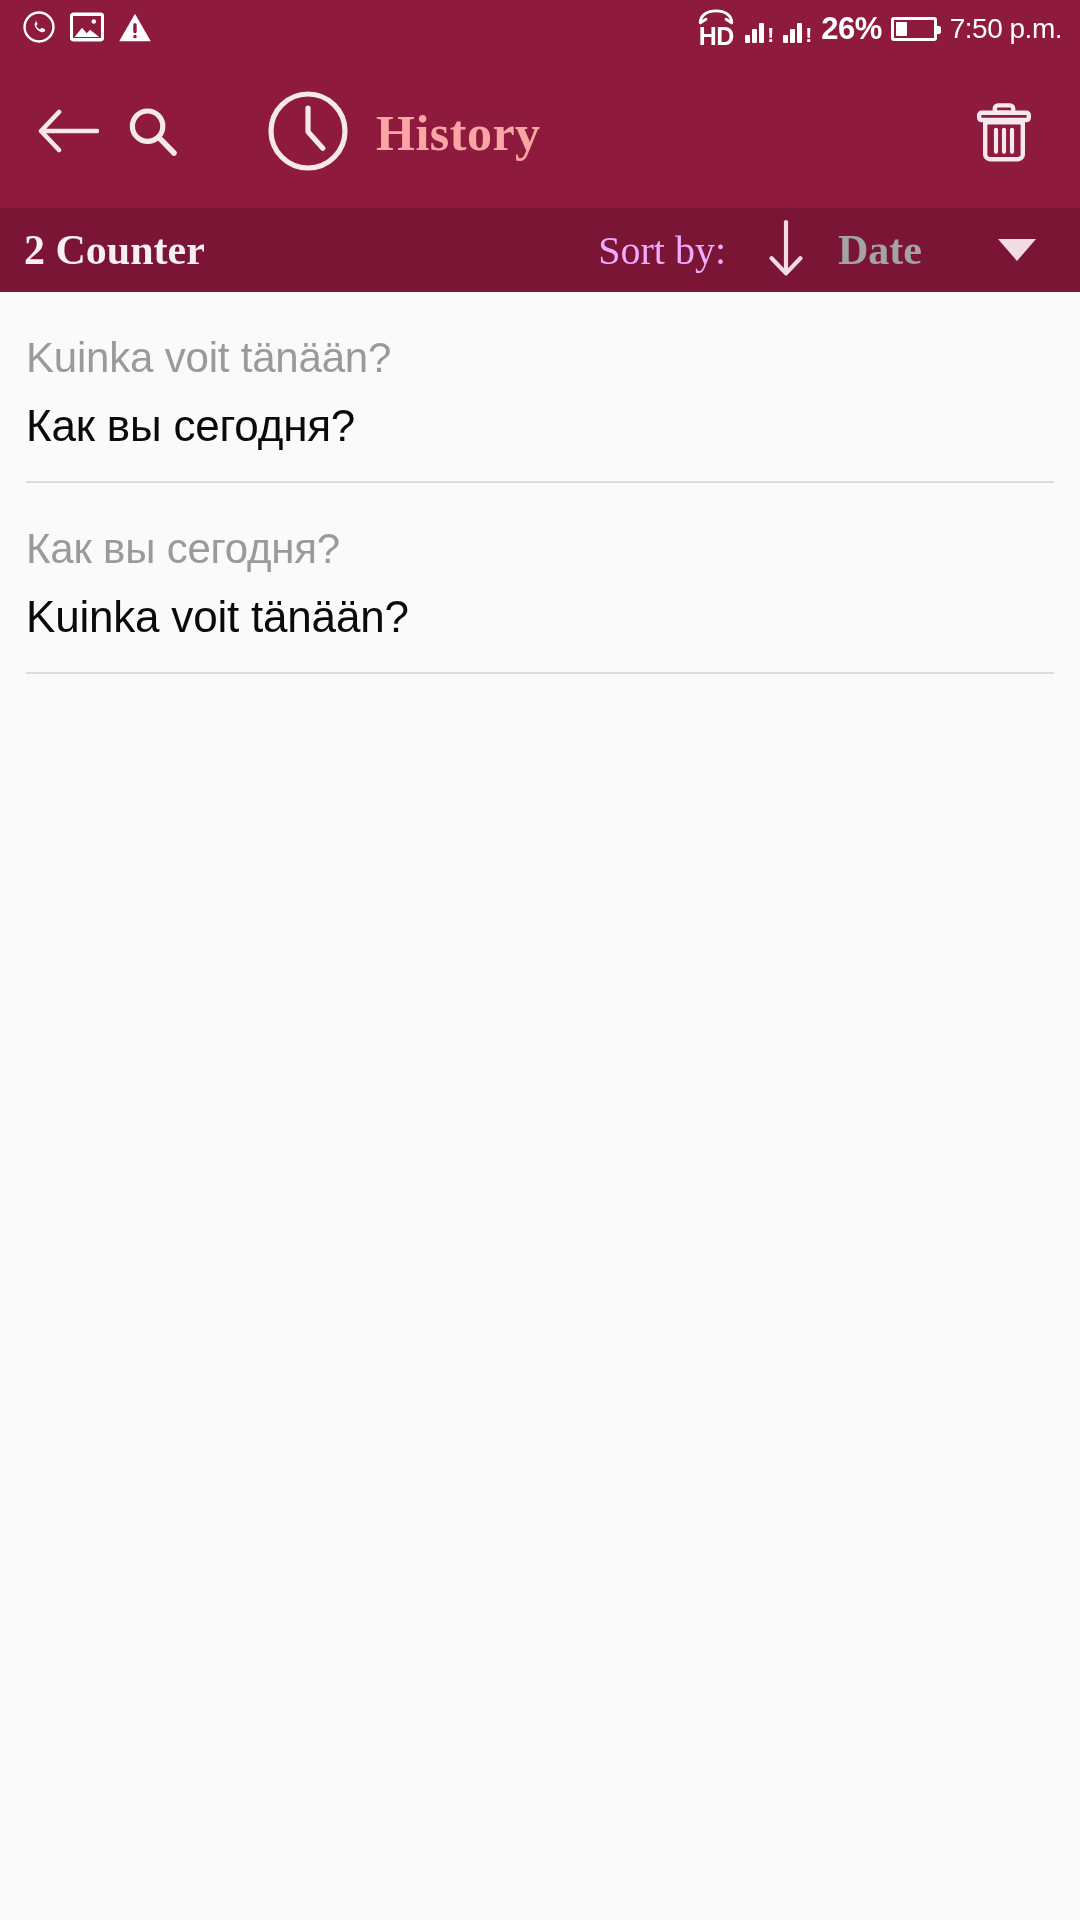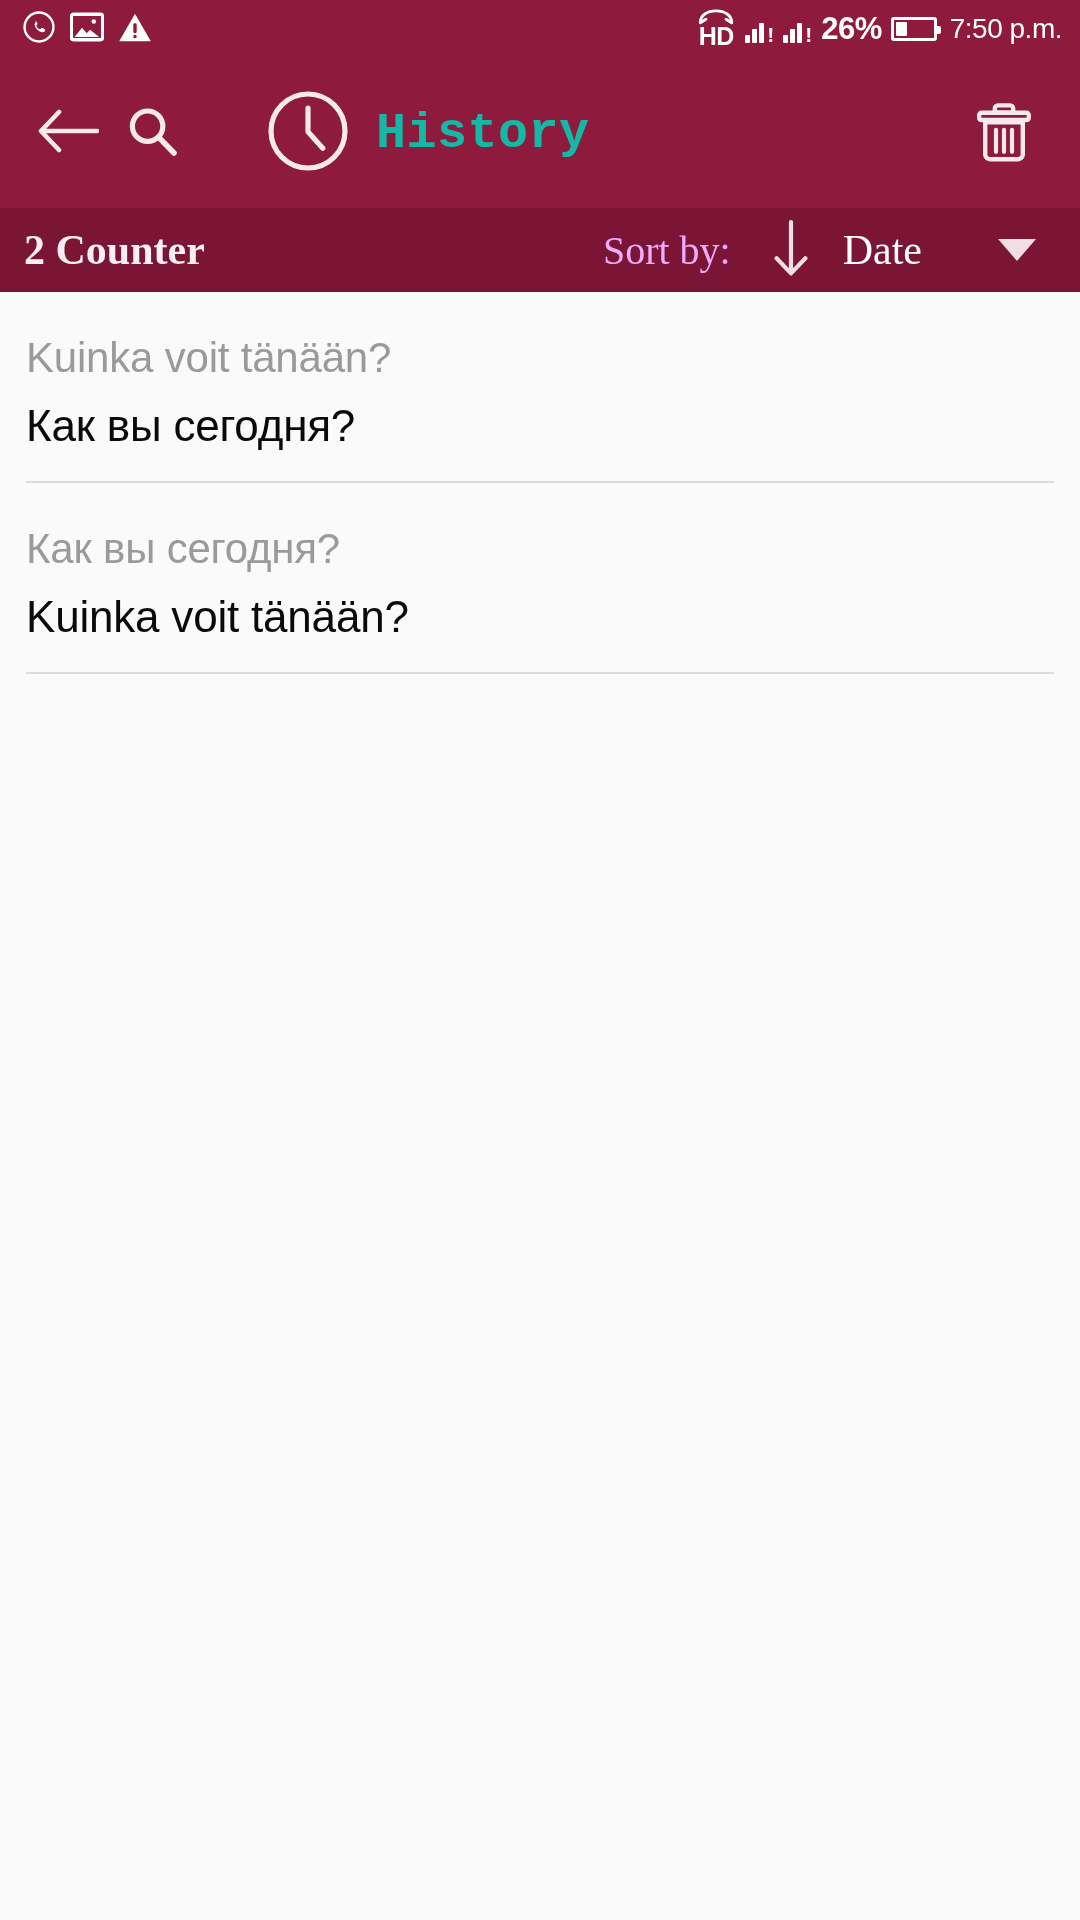--- a/index.html
+++ b/index.html
@@ -62,22 +62,22 @@
   .appbar-btn{
     width:84px; height:84px;
     display:flex; align-items:center; justify-content:center;
     flex:0 0 auto;
   }
   .appbar-title-group{
     display:flex; align-items:center; gap:26px;
     margin-left:72px;
   }
   .appbar-title{
-    font-family:Liberation Mono, monospace;
-    font-size:50px; font-weight:700; color:#14b8a6;
+    font-family:Liberation Serif, serif;
+    font-size:50px; font-weight:700; color:#fca5a5;
     letter-spacing:0.5px;
   }
   .spacer{ flex:1 1 auto; }
 
   
   .sort-bar{
     height:84px; width:1080px;
     background:#7A1535;
     display:flex; align-items:center;
     padding:0 44px 0 24px;
@@ -91,21 +91,21 @@
   .sort-by-label{
     font-family:"Liberation Serif", serif;
     font-size:40px; font-weight:400; color:#f0abfc;
   }
   .sort-dir{
     margin-left:42px; margin-right:34px;
     display:flex; align-items:center; justify-content:center;
   }
   .sort-value{
     font-family:"Liberation Serif", serif;
-    font-size:42px; font-weight:400; color:#ffffff;
+    font-size:42px; font-weight:700; color:#a3a3a3;
   }
   .sort-caret{
     margin-left:76px;
     width:0; height:0;
     border-left:19px solid transparent;
     border-right:19px solid transparent;
     border-top:22px solid #F2DDE4;
   }
 
   

